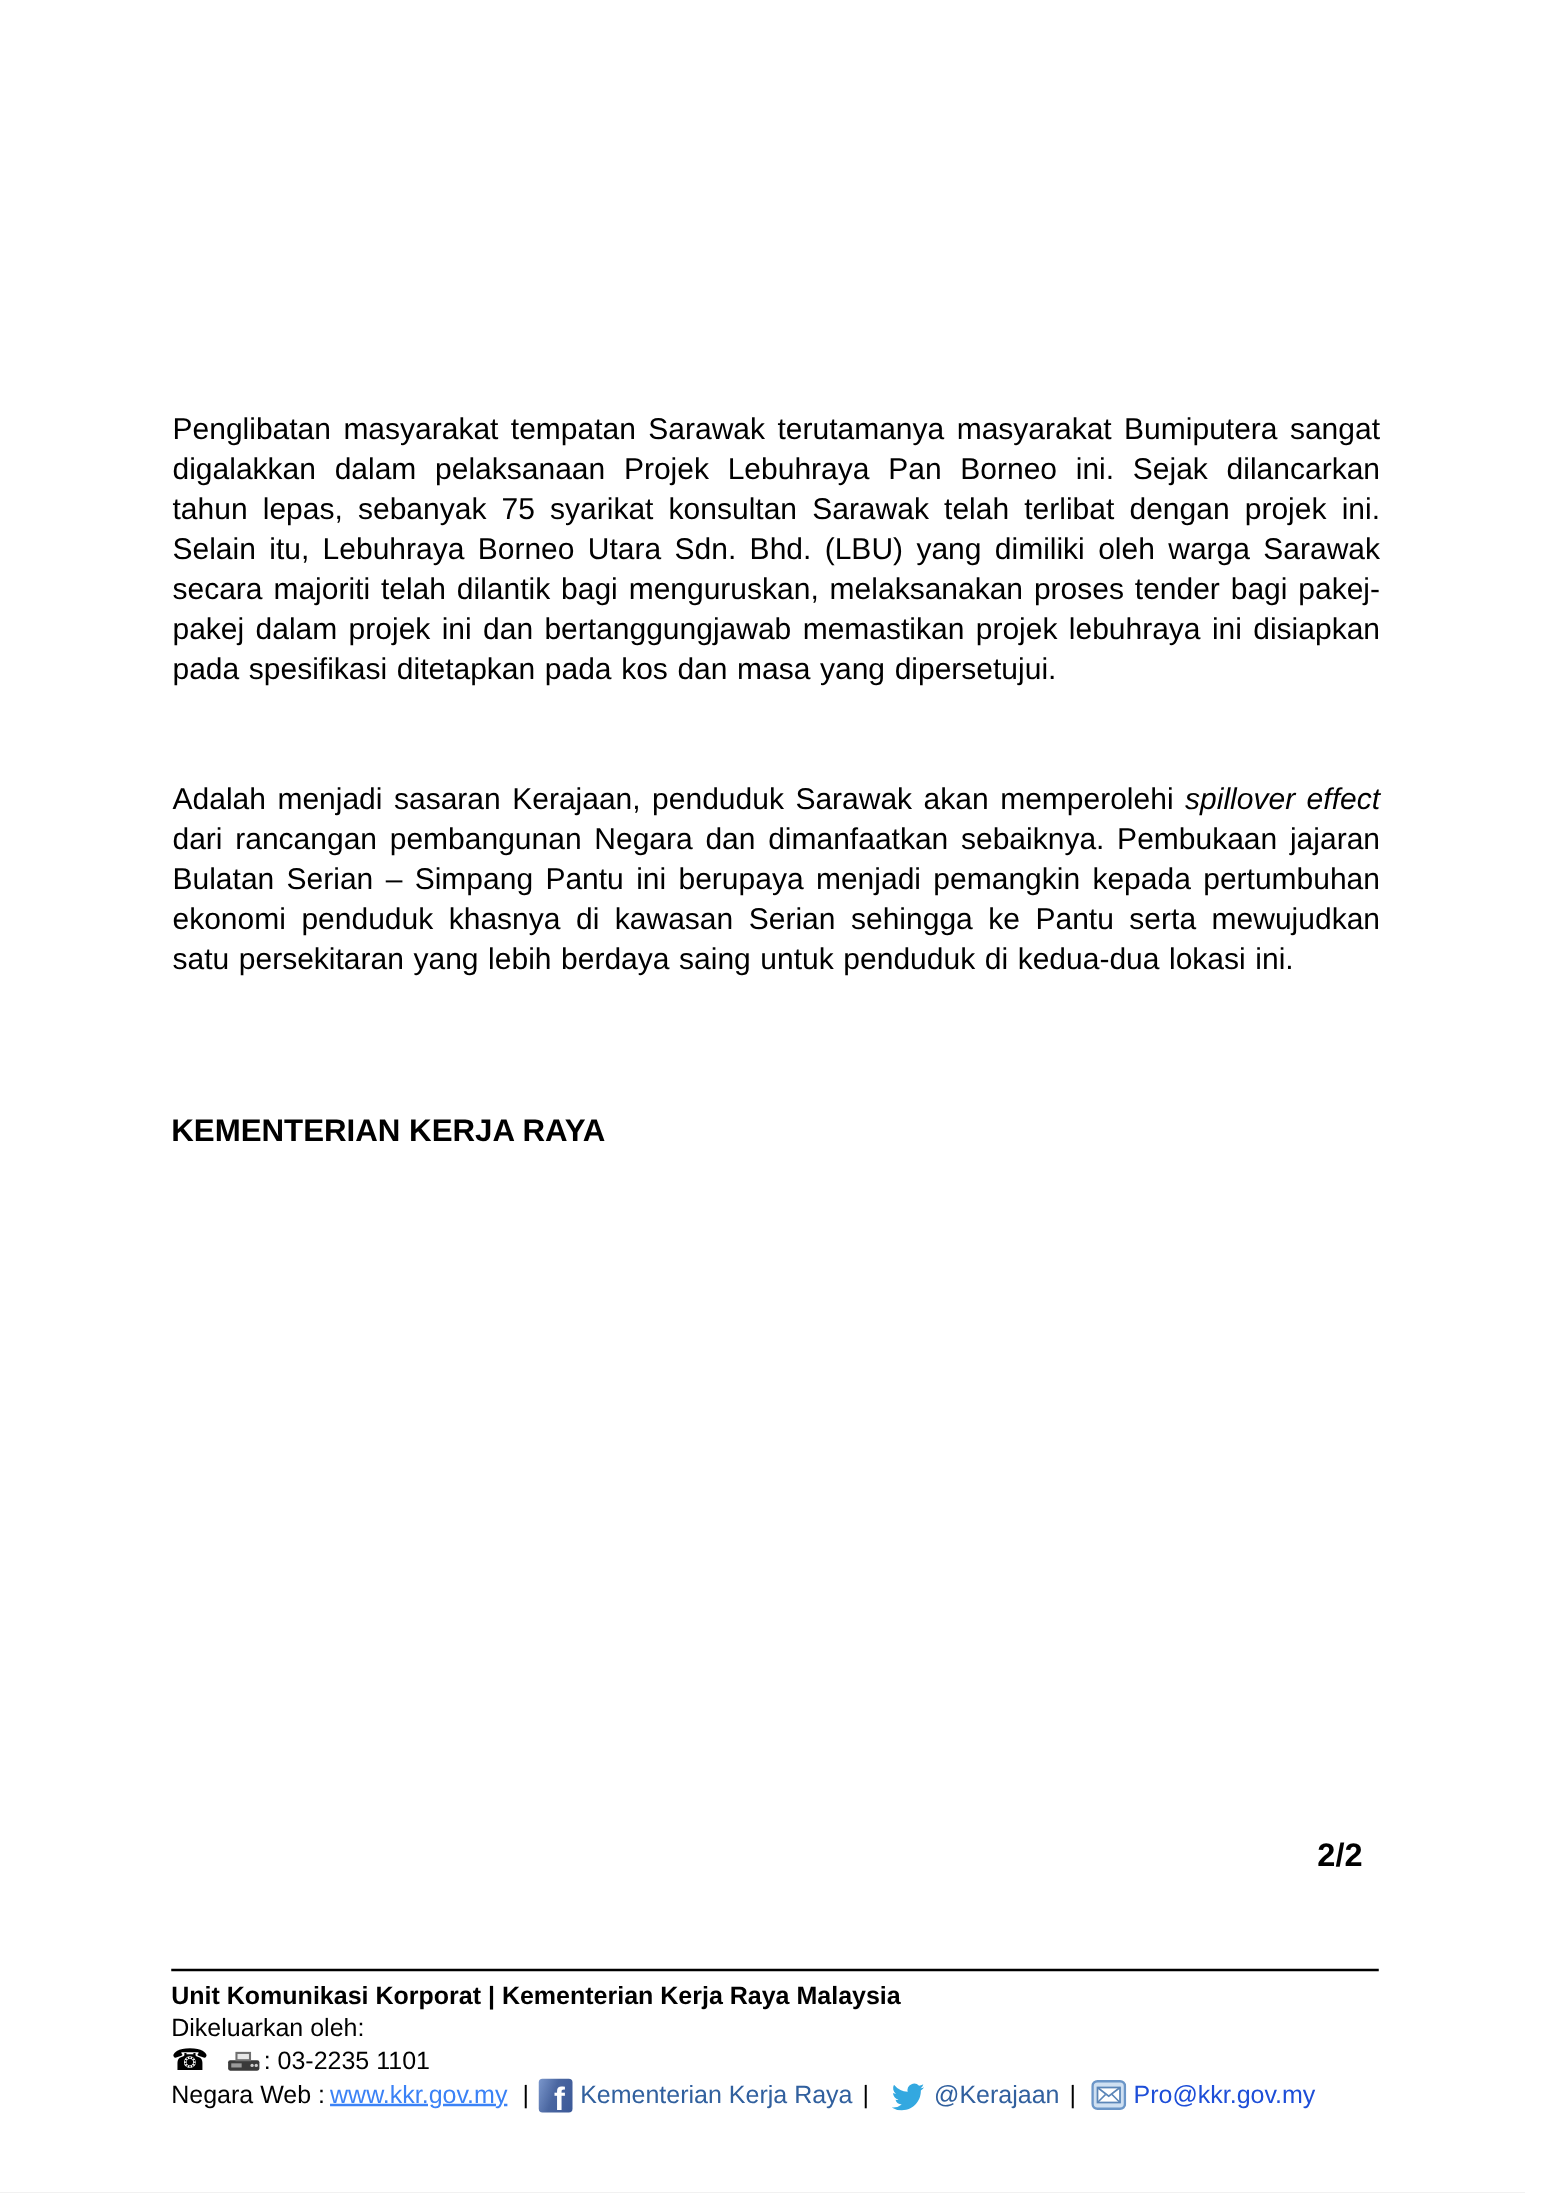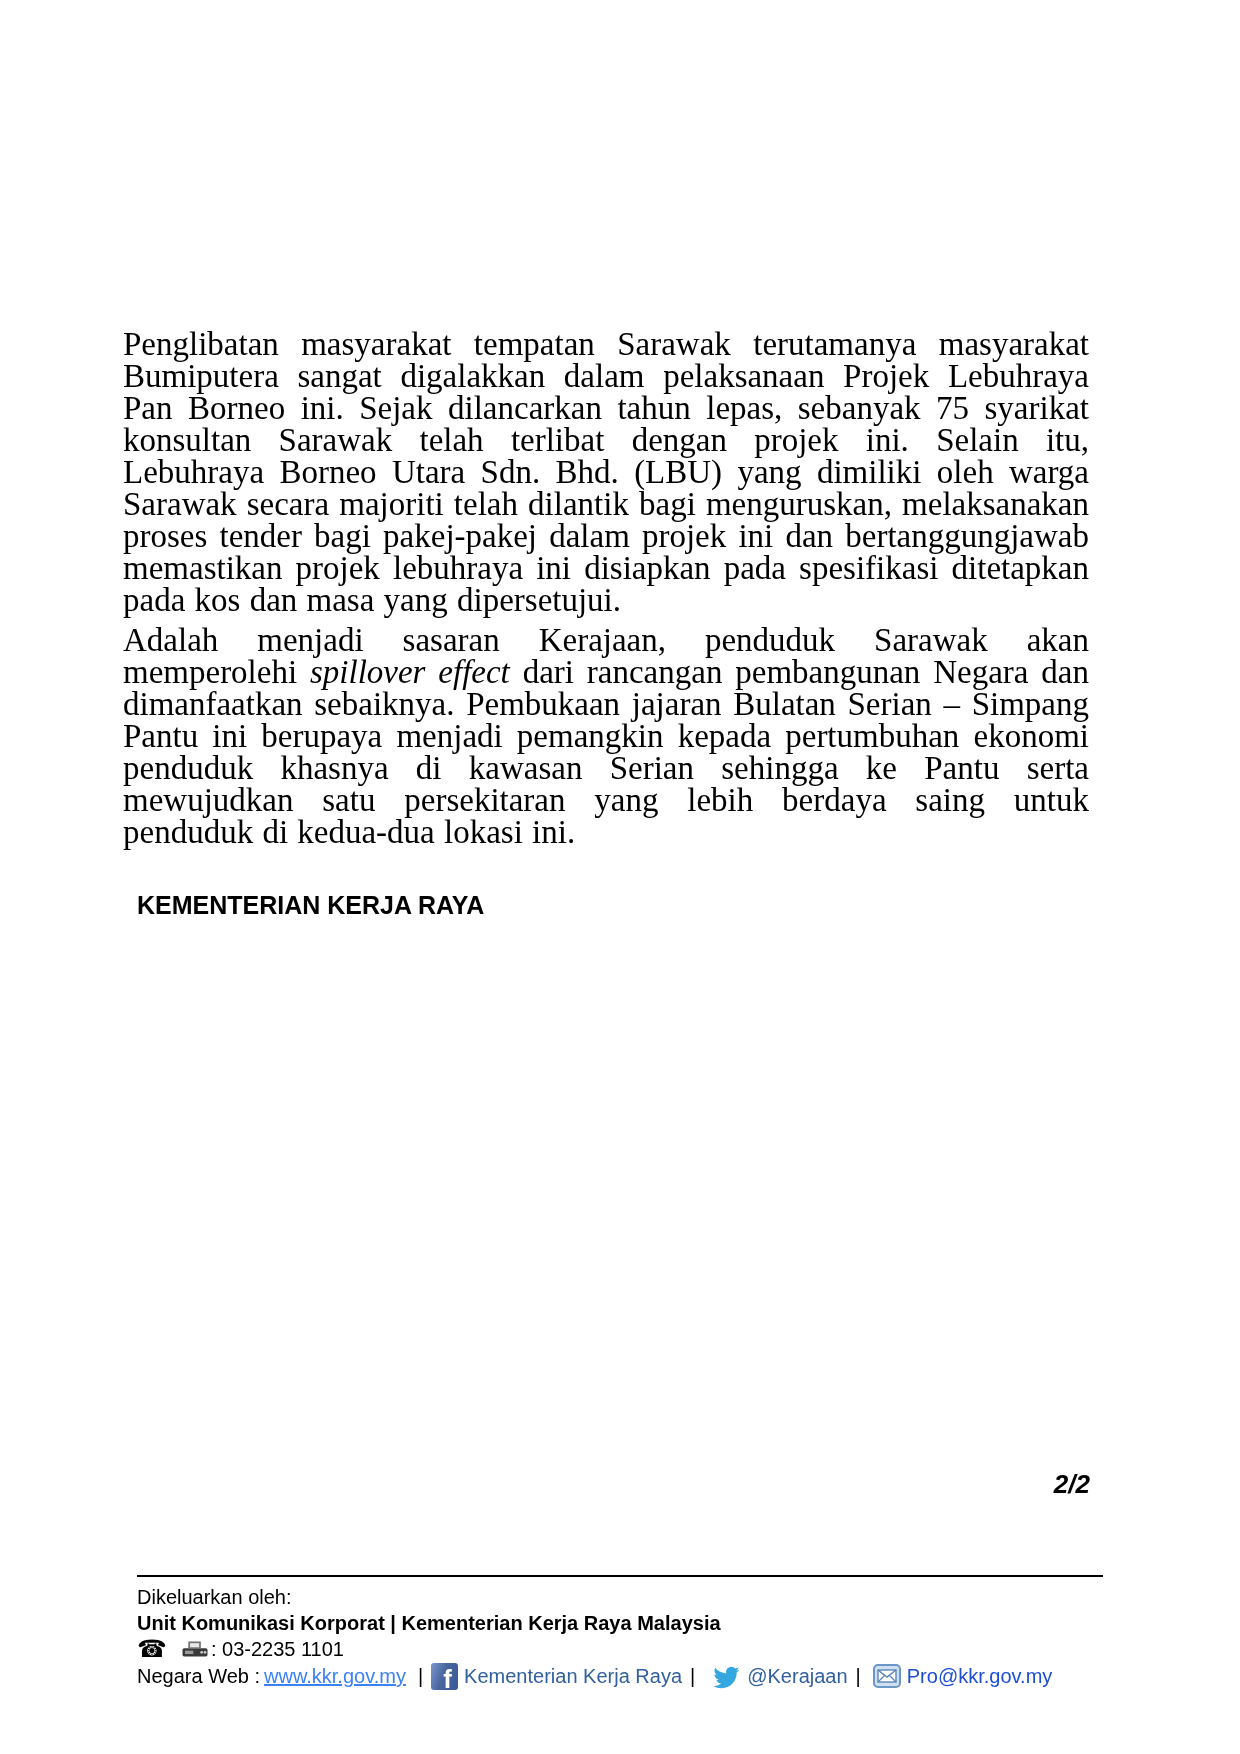--- a/index.html
+++ b/index.html
@@ -8,49 +8,47 @@
     width: 1240px;
     height: 1754px;
     margin: 0 auto;
     background: #ffffff;
     font-family: "Liberation Sans", sans-serif;
     color: #000000;
     overflow: hidden;
   }
   .body-text {
     position: absolute;
-    left: 123px;
+    left: 138px;
     width: 966px;
     margin: 0;
-    font-size: 33px;
+    font-size: 24px;
     line-height: 32px;
     text-align: justify;
     word-spacing: 1px;
-    font-family: Liberation Serif, serif;
   }
   #paragraph-1 { top: 328px; }
   #paragraph-2 { top: 624px; }
   .body-text em { font-style: italic; }
   .signature {
     position: absolute;
     left: 137px;
     top: 889px;
     font-size: 25px;
     line-height: 32px;
     font-weight: bold;
   }
   .page-number {
     position: absolute;
     left: 137px;
     top: 1469px;
     width: 953px;
     text-align: right;
     font-size: 26px;
     font-weight: bold;
-    font-style: italic;
   }
   .footer {
     position: absolute;
     left: 137px;
     top: 1575px;
     width: 966px;
     font-size: 20px;
   }
   .footer-rule {
     border-top: 2px solid #000;
@@ -113,23 +111,23 @@
 
   <div class="signature">
     <div>KEMENTERIAN KERJA RAYA</div>
   </div>
 
   <div class="page-number">2/2</div>
 
   <div class="footer">
     <div class="footer-rule"></div>
 
+    <div class="f-line bold">Unit Komunikasi Korporat | Kementerian Kerja Raya Malaysia</div>
+
     <div class="f-line">Dikeluarkan oleh:</div>
-
-    <div class="f-line bold">Unit Komunikasi Korporat | Kementerian Kerja Raya Malaysia</div>
 
     <div class="f-line contacts-line">
       <span class="phone-glyph">☎</span>
       <svg class="icon-svg fax-svg" width="28" height="20" viewBox="0 0 32 24">
         <rect x="1" y="11" width="30" height="10" rx="2" fill="#3a3a3a"></rect>
         <rect x="8" y="3" width="15" height="9" fill="#6f6f6f"></rect>
         <rect x="10" y="5" width="11" height="5" fill="#e8e8e8"></rect>
         <rect x="4" y="14" width="10" height="4" fill="#9a9a9a"></rect>
         <circle cx="24" cy="16" r="1.6" fill="#cfcfcf"></circle>
         <circle cx="28" cy="16" r="1.6" fill="#cfcfcf"></circle>

